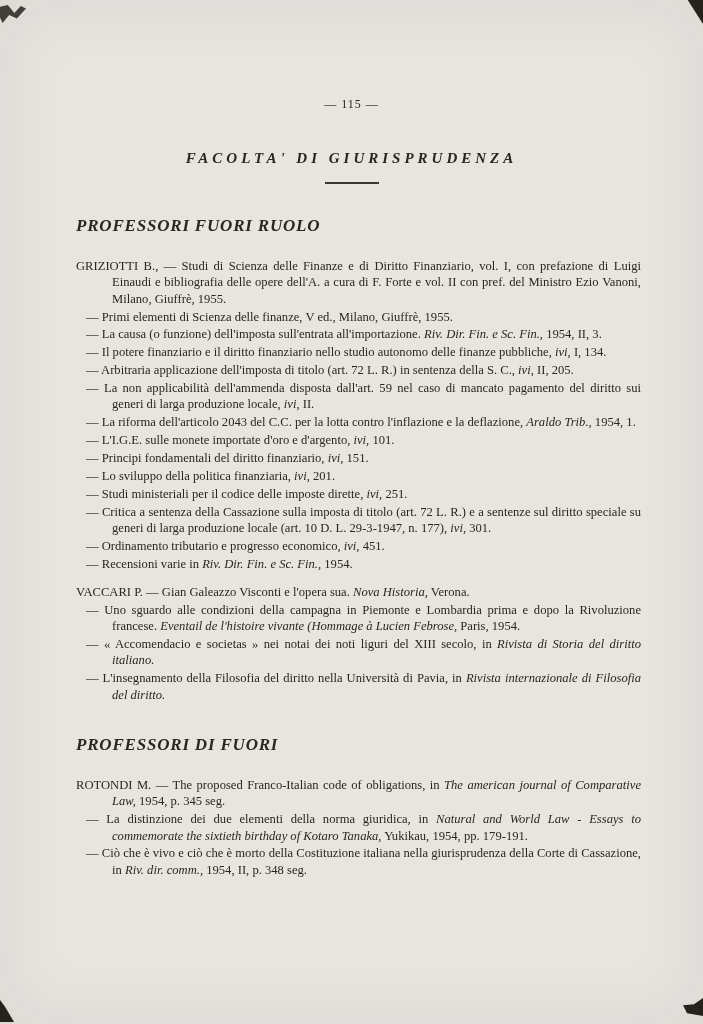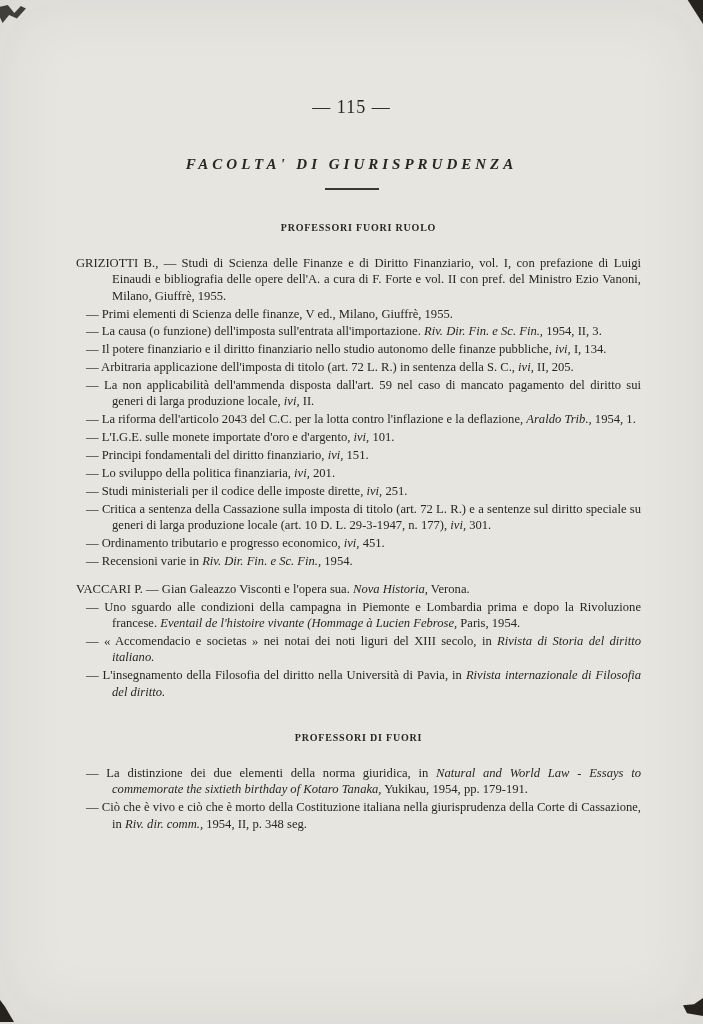--- a/index.html
+++ b/index.html
@@ -13,21 +13,21 @@
     overflow: hidden;
   }
   .page {
     position: absolute;
     inset: 0;
     box-shadow: inset 0 0 70px rgba(60,55,45,0.08);
   }
   .pagenum {
     text-align: center;
     padding-top: 97px;
-    font-size: 18px;
+    font-size: 12px;
     letter-spacing: 1px;
   }
   .title {
     text-align: center;
     margin: 38px 0 0;
     font-size: 15px;
     font-weight: 700;
     letter-spacing: 4px;
     font-style: italic;
   }
@@ -35,25 +35,26 @@
     width: 54px;
     height: 2px;
     background: #3c382f;
     margin: 15px auto 0;
   }
   .content {
     padding: 0 62px 0 76px;
   }
   .section { margin-top: 32px; }
   .section-heading {
-    text-align: center;
-    font-size: 10px;
+    text-align: left;
+    font-size: 17px;
     font-weight: 700;
     letter-spacing: 0.8px;
     margin: 0 0 22px;
+    font-style: italic;
   }
   .entry {
     margin: 0 0 1.5px;
     font-size: 12.6px;
     line-height: 1.3;
     text-align: justify;
     padding-left: 36px;
   }
   .entry.author { text-indent: -36px; margin-top: 12px; }
   .section .entry.author:first-of-type { margin-top: 0; }
@@ -109,17 +110,18 @@
         <p class="entry dash"><span>— Critica a sentenza della Cassazione sulla imposta di titolo (art. 72 L. R.) e a sentenze sul diritto speciale su generi di larga produzione locale (art. 10 D. L. 29-3-1947, n. 177), </span><span class="it">ivi,</span><span> 301.</span></p>
         <p class="entry dash"><span>— Ordinamento tributario e progresso economico, </span><span class="it">ivi,</span><span> 451.</span></p>
         <p class="entry dash"><span>— Recensioni varie in </span><span class="it">Riv. Dir. Fin. e Sc. Fin.,</span><span> 1954.</span></p>
         <p class="entry author"><span>VACCARI P. — Gian Galeazzo Visconti e l'opera sua. </span><span class="it">Nova Historia,</span><span> Verona.</span></p>
         <p class="entry dash"><span>— Uno sguardo alle condizioni della campagna in Piemonte e Lombardia prima e dopo la Rivoluzione francese. </span><span class="it">Eventail de l'histoire vivante (Hommage à Lucien Febrose,</span><span> Paris, 1954.</span></p>
         <p class="entry dash"><span>— « Accomendacio e societas » nei notai dei noti liguri del XIII secolo, in </span><span class="it">Rivista di Storia del diritto italiano.</span></p>
         <p class="entry dash"><span>— L'insegnamento della Filosofia del diritto nella Università di Pavia, in </span><span class="it">Rivista internazionale di Filosofia del diritto.</span></p>
       </section>
       <section class="section">
         <h2 class="section-heading">PROFESSORI DI FUORI</h2>
+        <p class="entry author"><span>ROTONDI M. — The proposed Franco-Italian code of obligations, in </span><span class="it">The american journal of Comparative Law,</span><span> 1954, p. 345 seg.</span></p>
         <p class="entry dash"><span>— La distinzione dei due elementi della norma giuridica, in </span><span class="it">Natural and World Law - Essays to commemorate the sixtieth birthday of Kotaro Tanaka,</span><span> Yukikau, 1954, pp. 179-191.</span></p>
         <p class="entry dash"><span>— Ciò che è vivo e ciò che è morto della Costituzione italiana nella giurisprudenza della Corte di Cassazione, in </span><span class="it">Riv. dir. comm.,</span><span> 1954, II, p. 348 seg.</span></p>
       </section>
     </div>
 </div>
 
 </body></html>

